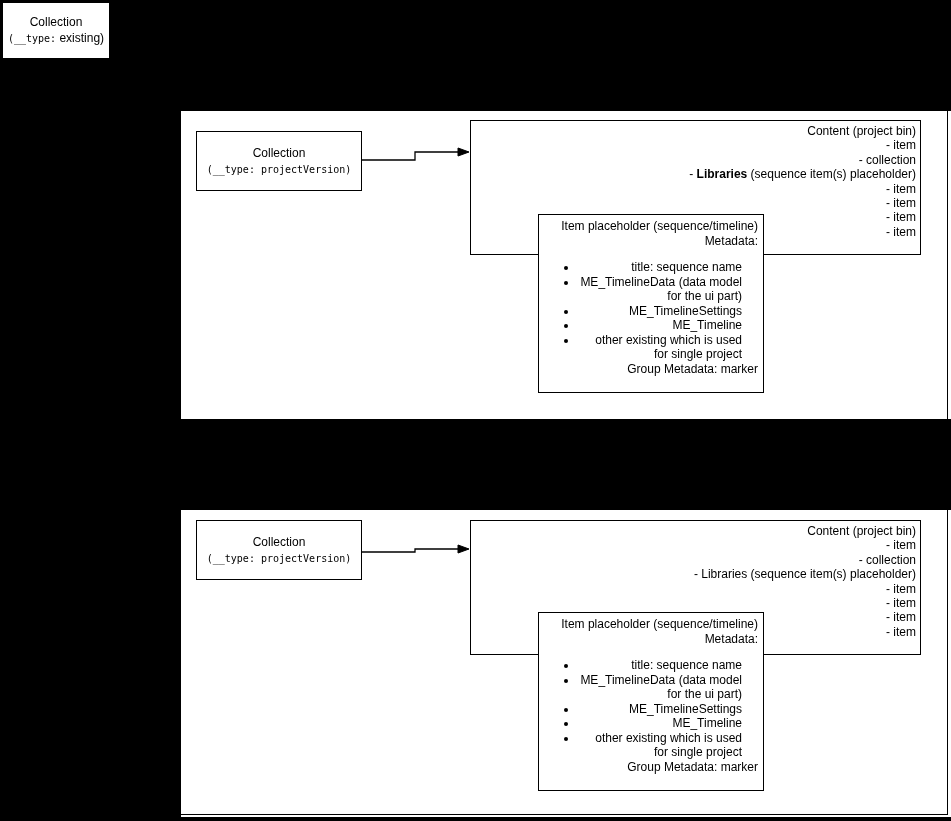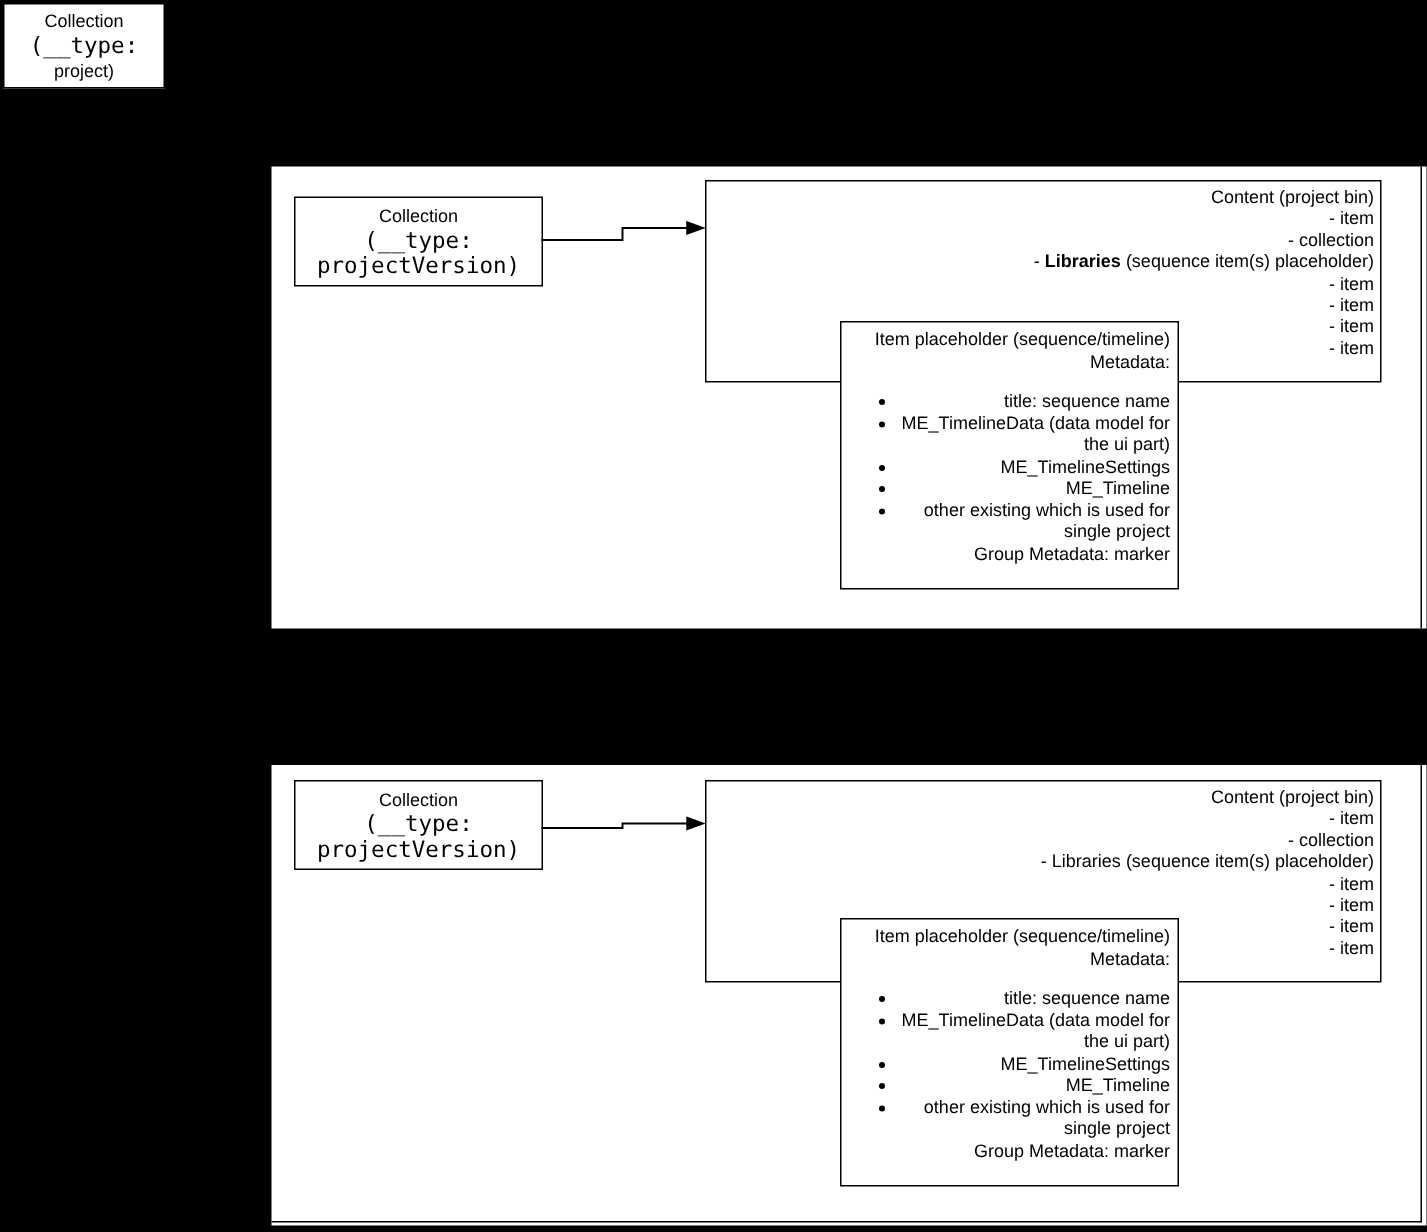--- a/index.html
+++ b/index.html
@@ -1,21 +1,21 @@
 <!DOCTYPE html>
 <html><head>
 <meta charset="utf-8">
 <style>
   html,body{margin:0;padding:0;}
   body{
     width:951px;height:821px;position:relative;background:#000;
     font-family:"Liberation Sans",sans-serif;font-size:12px;color:#000;
     overflow:hidden;
   }
-  .mono{font-family:"DejaVu Sans Mono",monospace;font-size:15px;}
+  .mono{font-family:"DejaVu Sans Mono",monospace;font-size:10px;}
   .panel{position:absolute;left:181px;width:770px;background:#fff;}
   #panel-1{top:111px;height:308px;}
   #panel-2{top:510px;height:307px;}
   .frame{position:absolute;top:0;bottom:0;left:0;right:3px;border-right:1px solid #000;pointer-events:none;}
   #panel-2 .frame{bottom:2px;border-bottom:1px solid #000;}
   .box{position:absolute;background:#fff;border:1px solid #000;box-sizing:border-box;text-align:right;}
   .collection-box{
     left:15px;width:166px;height:60px;text-align:center;
     display:flex;flex-direction:column;justify-content:center;line-height:16px;
   }
@@ -25,34 +25,34 @@
     position:absolute;left:2px;top:2px;width:108px;height:57px;background:#fff;
     border:1px solid #000;box-sizing:border-box;text-align:center;
     display:flex;flex-direction:column;justify-content:center;line-height:16px;
   }
   .content-box{left:289px;width:451px;height:135px;padding:3px 4px;line-height:14.4px;}
   #panel-1 .content-box{top:9px;}
   #panel-2 .content-box{top:10px;}
   .content-box .sub{padding-left:25px;}
   .lib-bold{font-weight:bold;}
   .lib-normal{font-weight:normal;}
-  .item-box{left:379px;width:226px;height:179px;padding:4px 5px 0 5px;line-height:14.5px;z-index:2;}
+  .item-box{left:357px;width:226px;height:179px;padding:4px 5px 0 5px;line-height:14.5px;z-index:2;}
   #panel-1 .item-box{top:103px;}
   #panel-2 .item-box{top:102px;}
-  .item-box ul{margin:12px 0 0 0;padding:0 0 0 34px;}
+  .item-box ul{margin:12px 16px 0 0;padding:0 0 0 34px;}
   .item-box li{margin:0;padding:0;}
   .item-footer{}
   .arrow-svg{position:absolute;left:170px;top:26px;width:125px;height:30px;z-index:1;}
 </style>
 </head>
 <body>
 
 <div class="root-box">
   <div>Collection</div>
-  <div><span class="mono">(__type:</span><span> project)</span></div>
+  <div><span class="mono">(__type:</span><span> existing)</span></div>
 </div>
 
 <div class="panel" id="panel-1">
   <div class="frame"></div>
 
   <div class="box collection-box">
     <div>Collection</div>
     <div><span class="mono">(__type:</span><span class="mono"> projectVersion)</span></div>
   </div>
 

